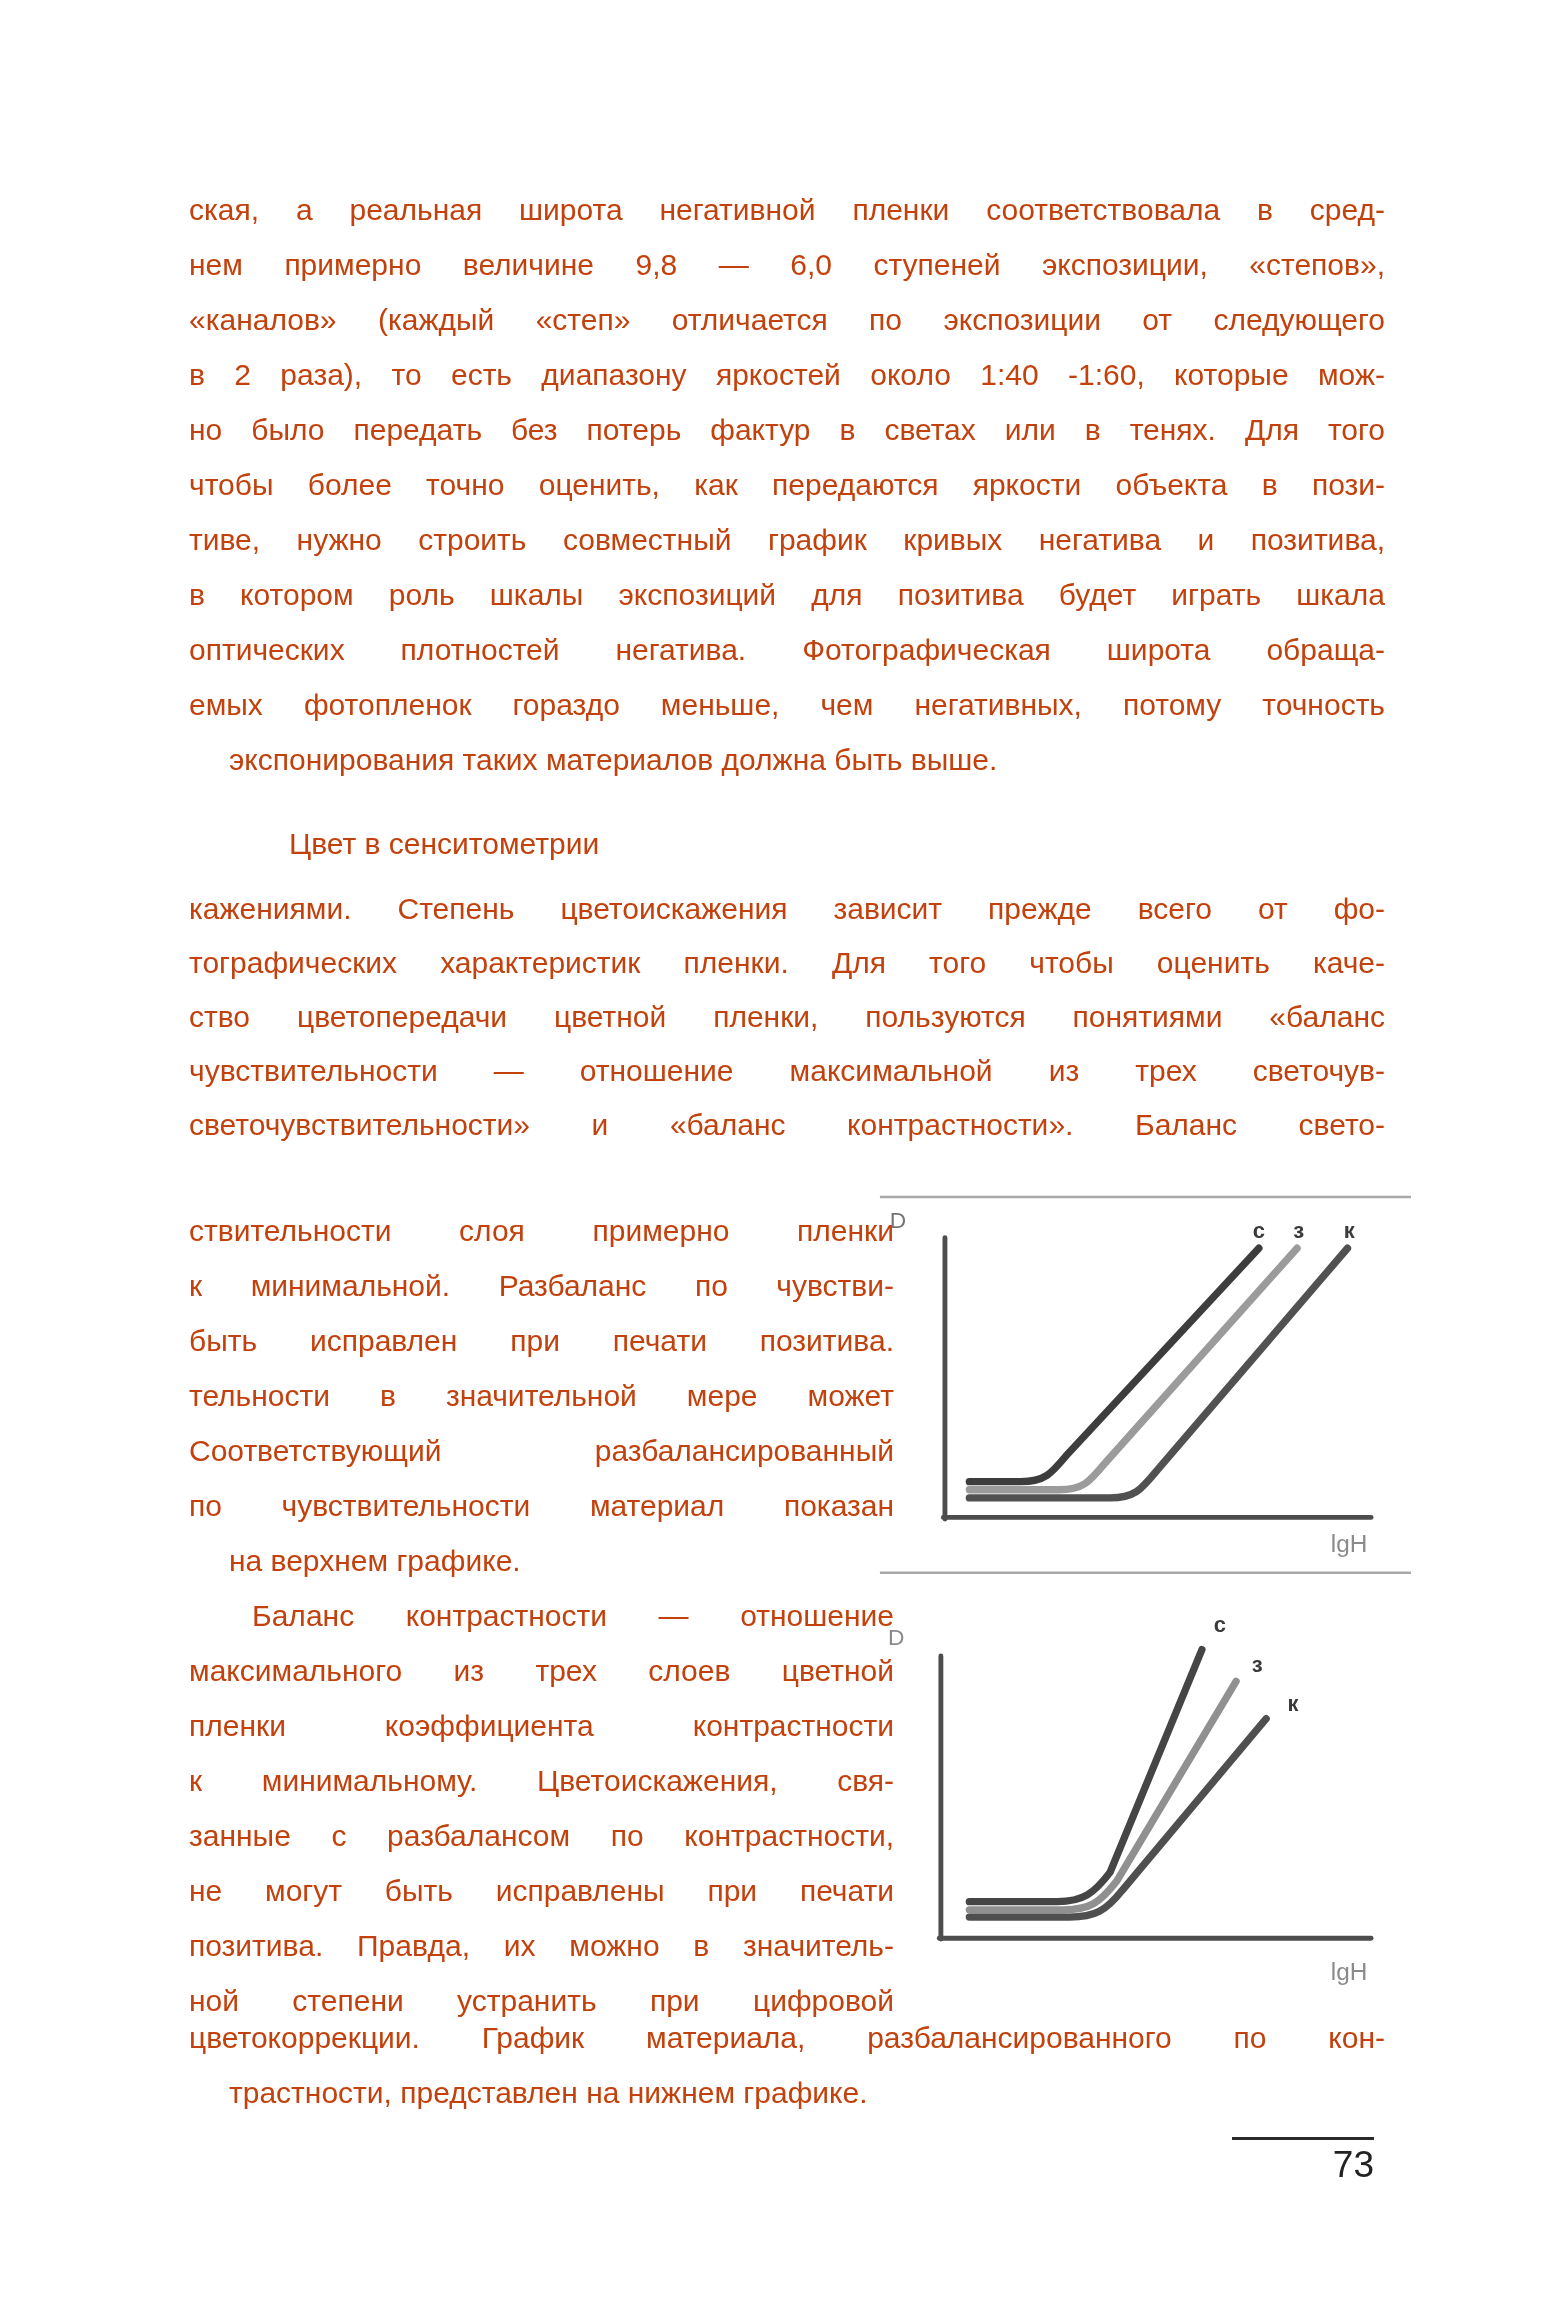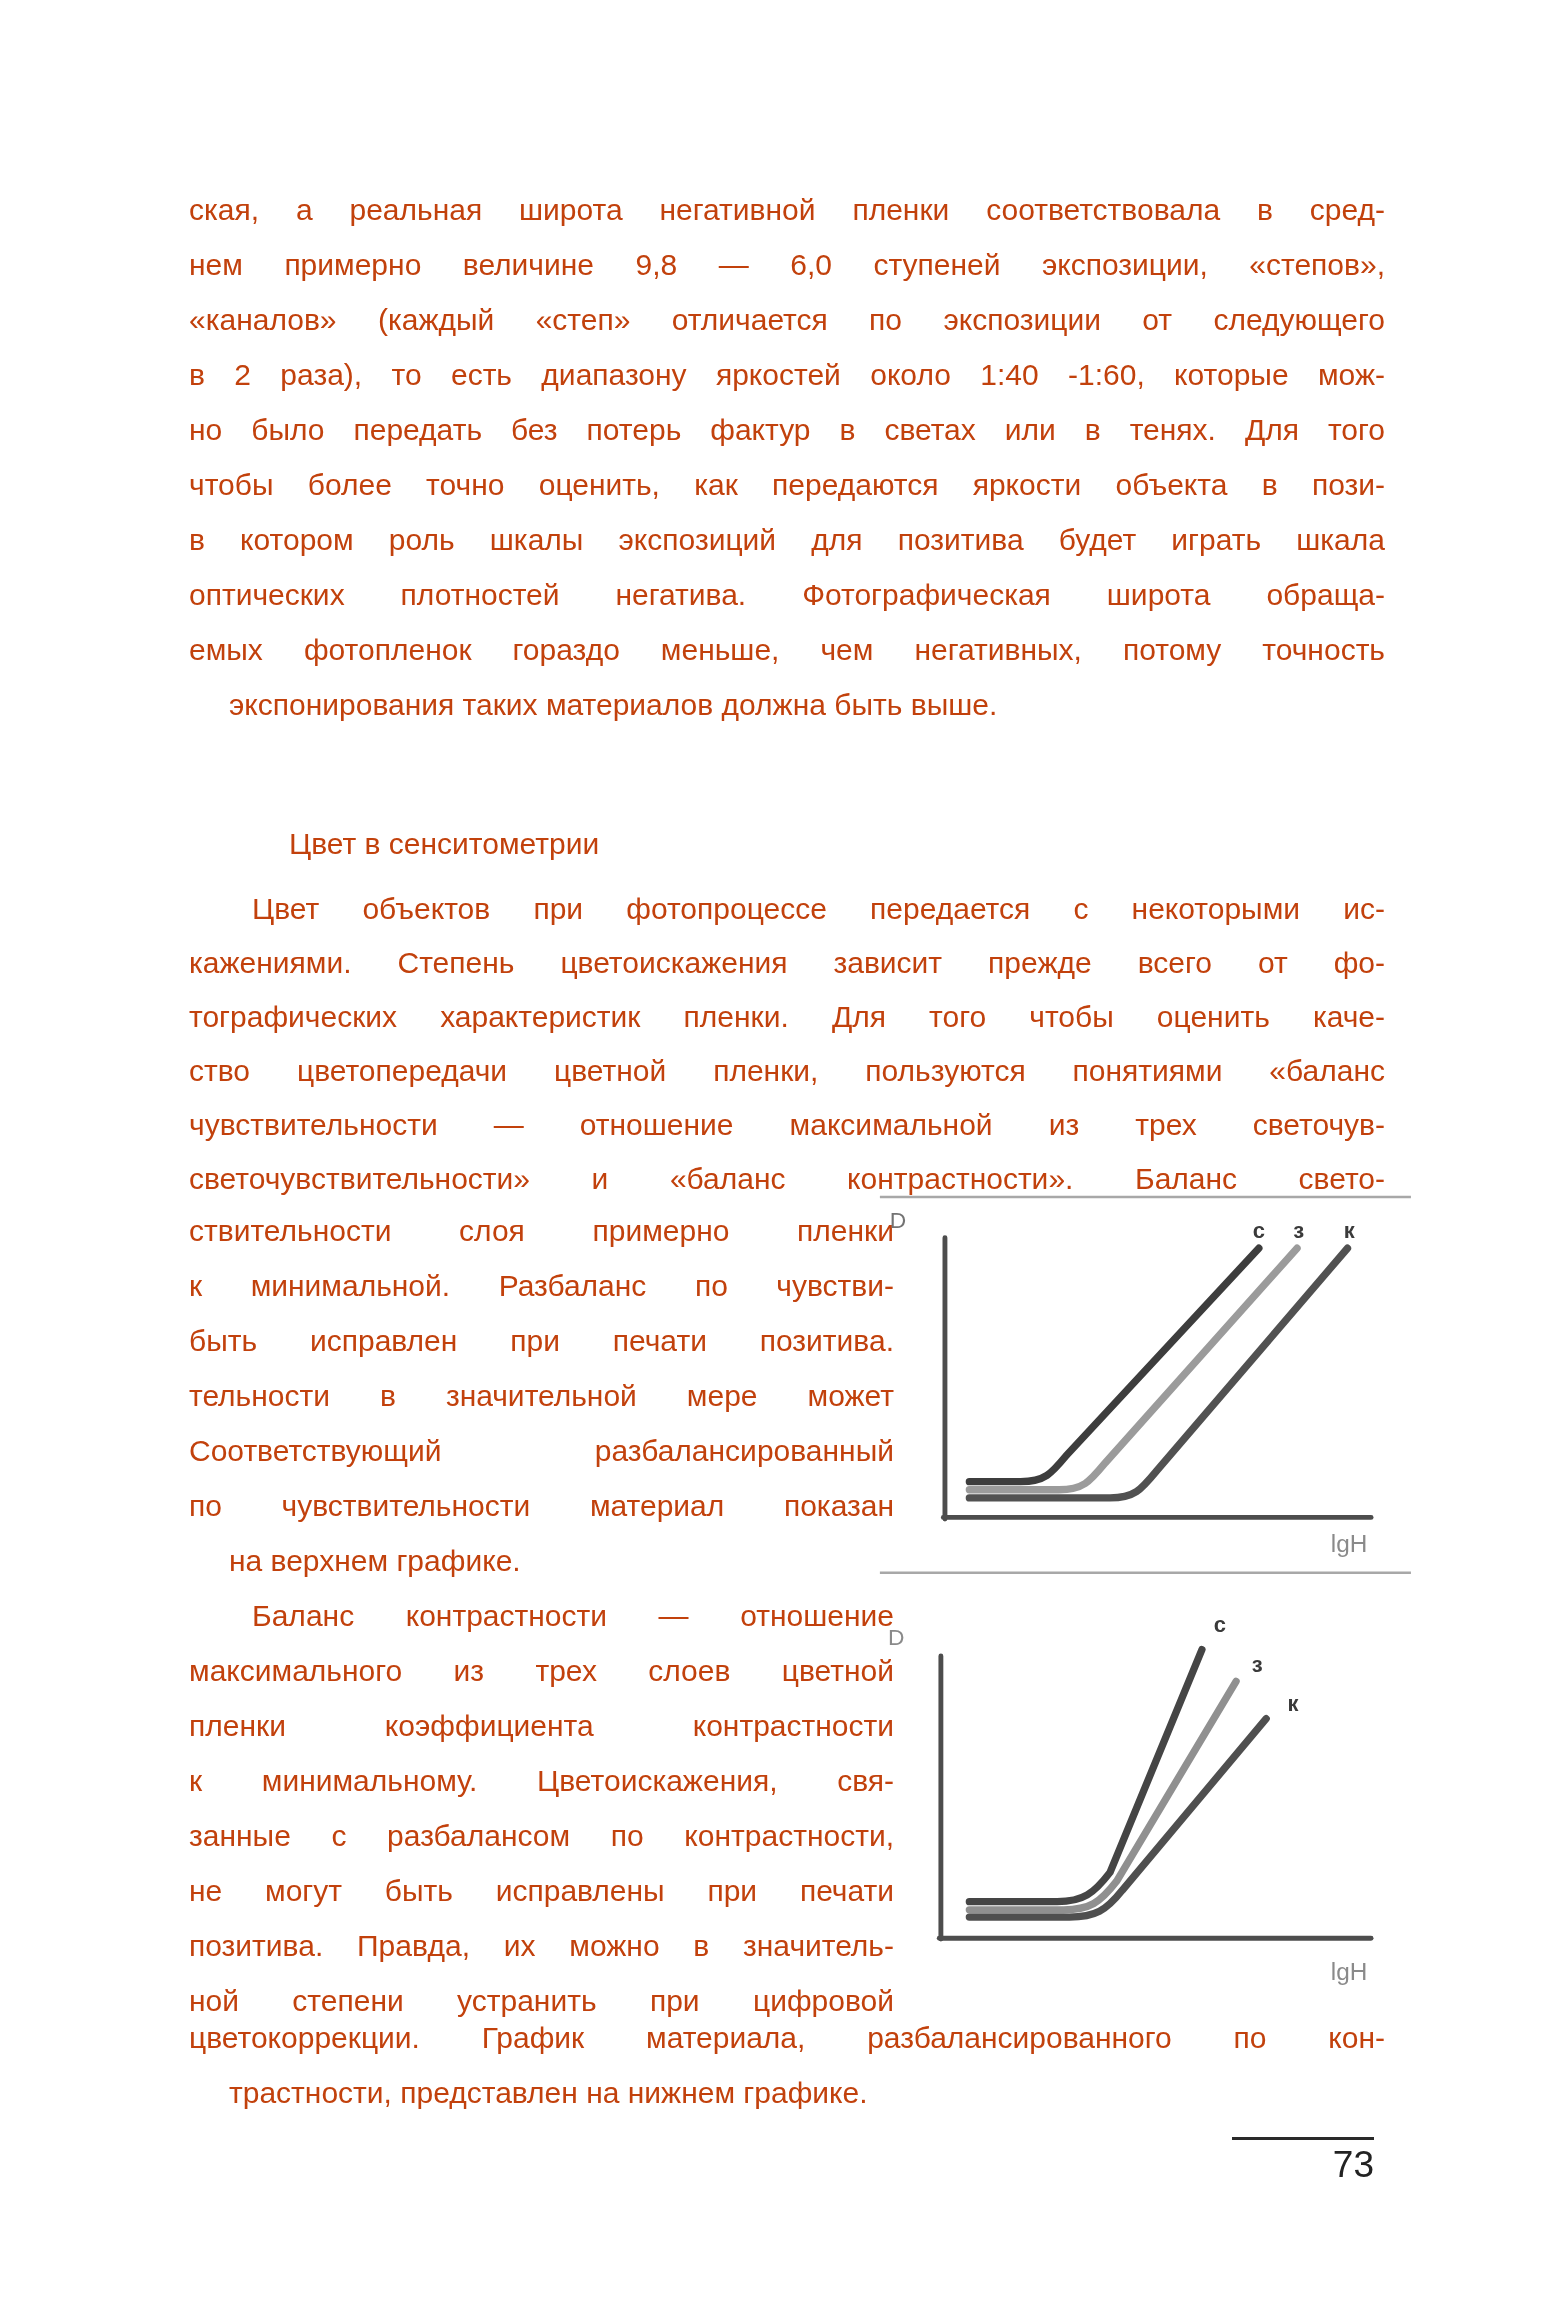--- a/index.html
+++ b/index.html
@@ -41,32 +41,32 @@
 
 <div id="page">
 
   <div id="para1" class="tblock">
     <span class="ln j">ская, а реальная широта негативной пленки соответствовала в сред-</span>
     <span class="ln j">нем примерно величине 9,8 — 6,0 ступеней экспозиции, «степов»,</span>
     <span class="ln j">«каналов» (каждый «степ» отличается по экспозиции от следующего</span>
     <span class="ln j">в 2 раза), то есть диапазону яркостей около 1:40 -1:60, которые мож-</span>
     <span class="ln j">но было передать без потерь фактур в светах или в тенях. Для того</span>
     <span class="ln j">чтобы более точно оценить, как передаются яркости объекта в пози-</span>
+    <span class="ln j">тиве, нужно строить совместный график кривых негатива и позитива,</span>
     <span class="ln j">в котором роль шкалы экспозиций для позитива будет играть шкала</span>
     <span class="ln j">оптических плотностей негатива. Фотографическая широта обраща-</span>
     <span class="ln j">емых фотопленок гораздо меньше, чем негативных, потому точность</span>
     <span class="ln l">экспонирования таких материалов должна быть выше.</span>
   </div>
 
   <div id="heading" class="tblock">
     <span class="ln l ind">Цвет в сенситометрии</span>
   </div>
 
   <div id="para2" class="tblock">
-    <span class="ln j ind">Цвет объектов при фотопроцессе передается с некоторыми ис-</span>
     <span class="ln j">кажениями. Степень цветоискажения зависит прежде всего от фо-</span>
     <span class="ln j">тографических характеристик пленки. Для того чтобы оценить каче-</span>
     <span class="ln j">ство цветопередачи цветной пленки, пользуются понятиями «баланс</span>
     <span class="ln j">чувствительности — отношение максимальной из трех светочув-</span>
     <span class="ln j">светочувствительности» и «баланс контрастности». Баланс свето-</span>
   </div>
 
   <div id="colpara" class="tblock">
     <span class="ln j">ствительности слоя примерно пленки</span>
     <span class="ln j">к минимальной. Разбаланс по чувстви-</span>

